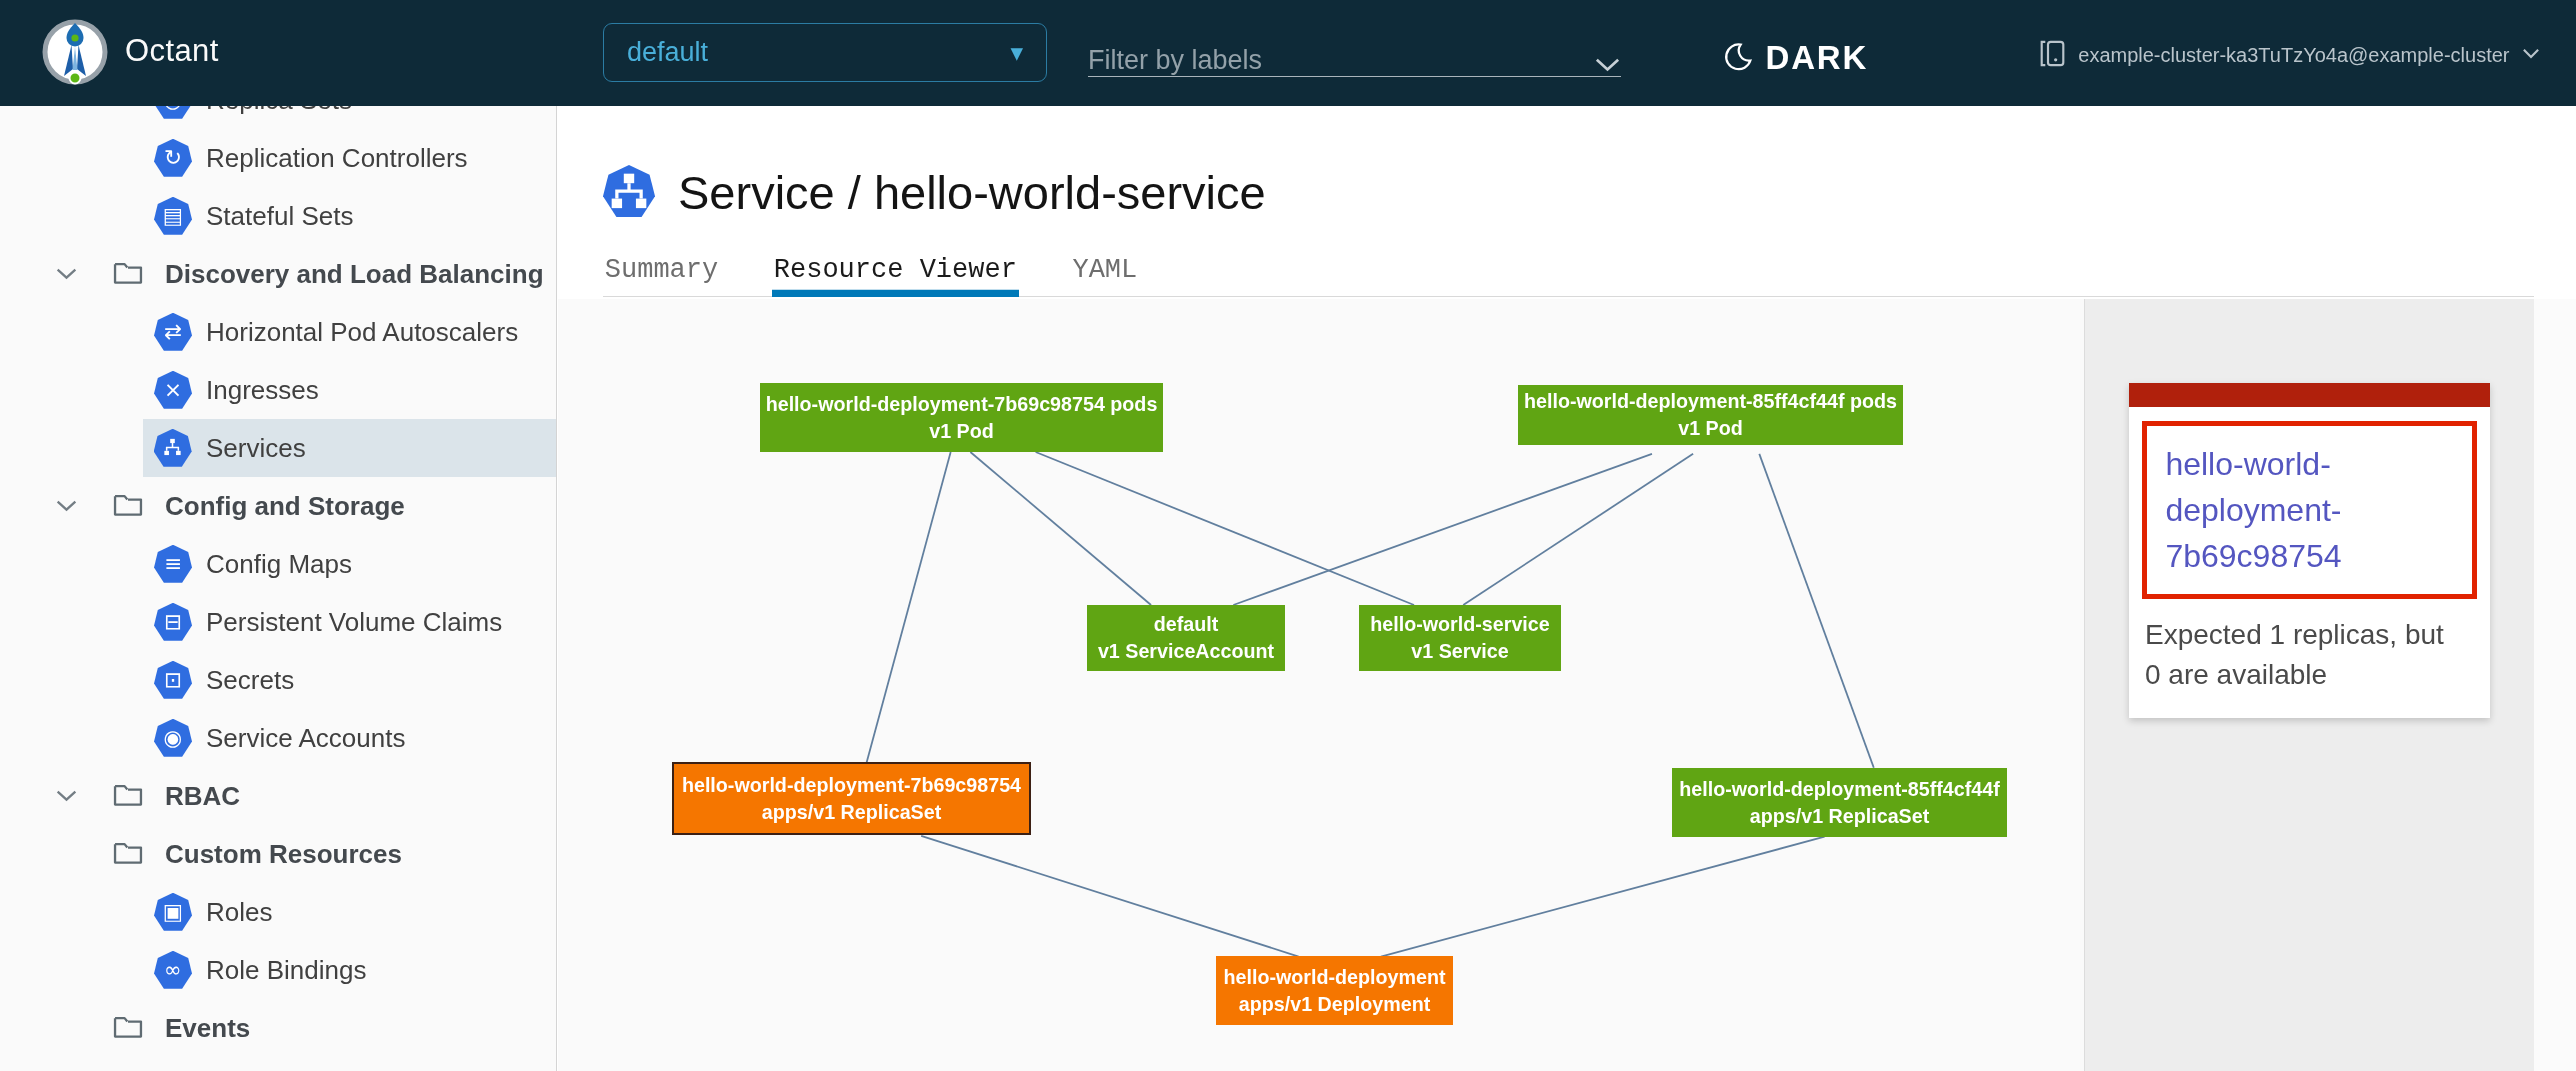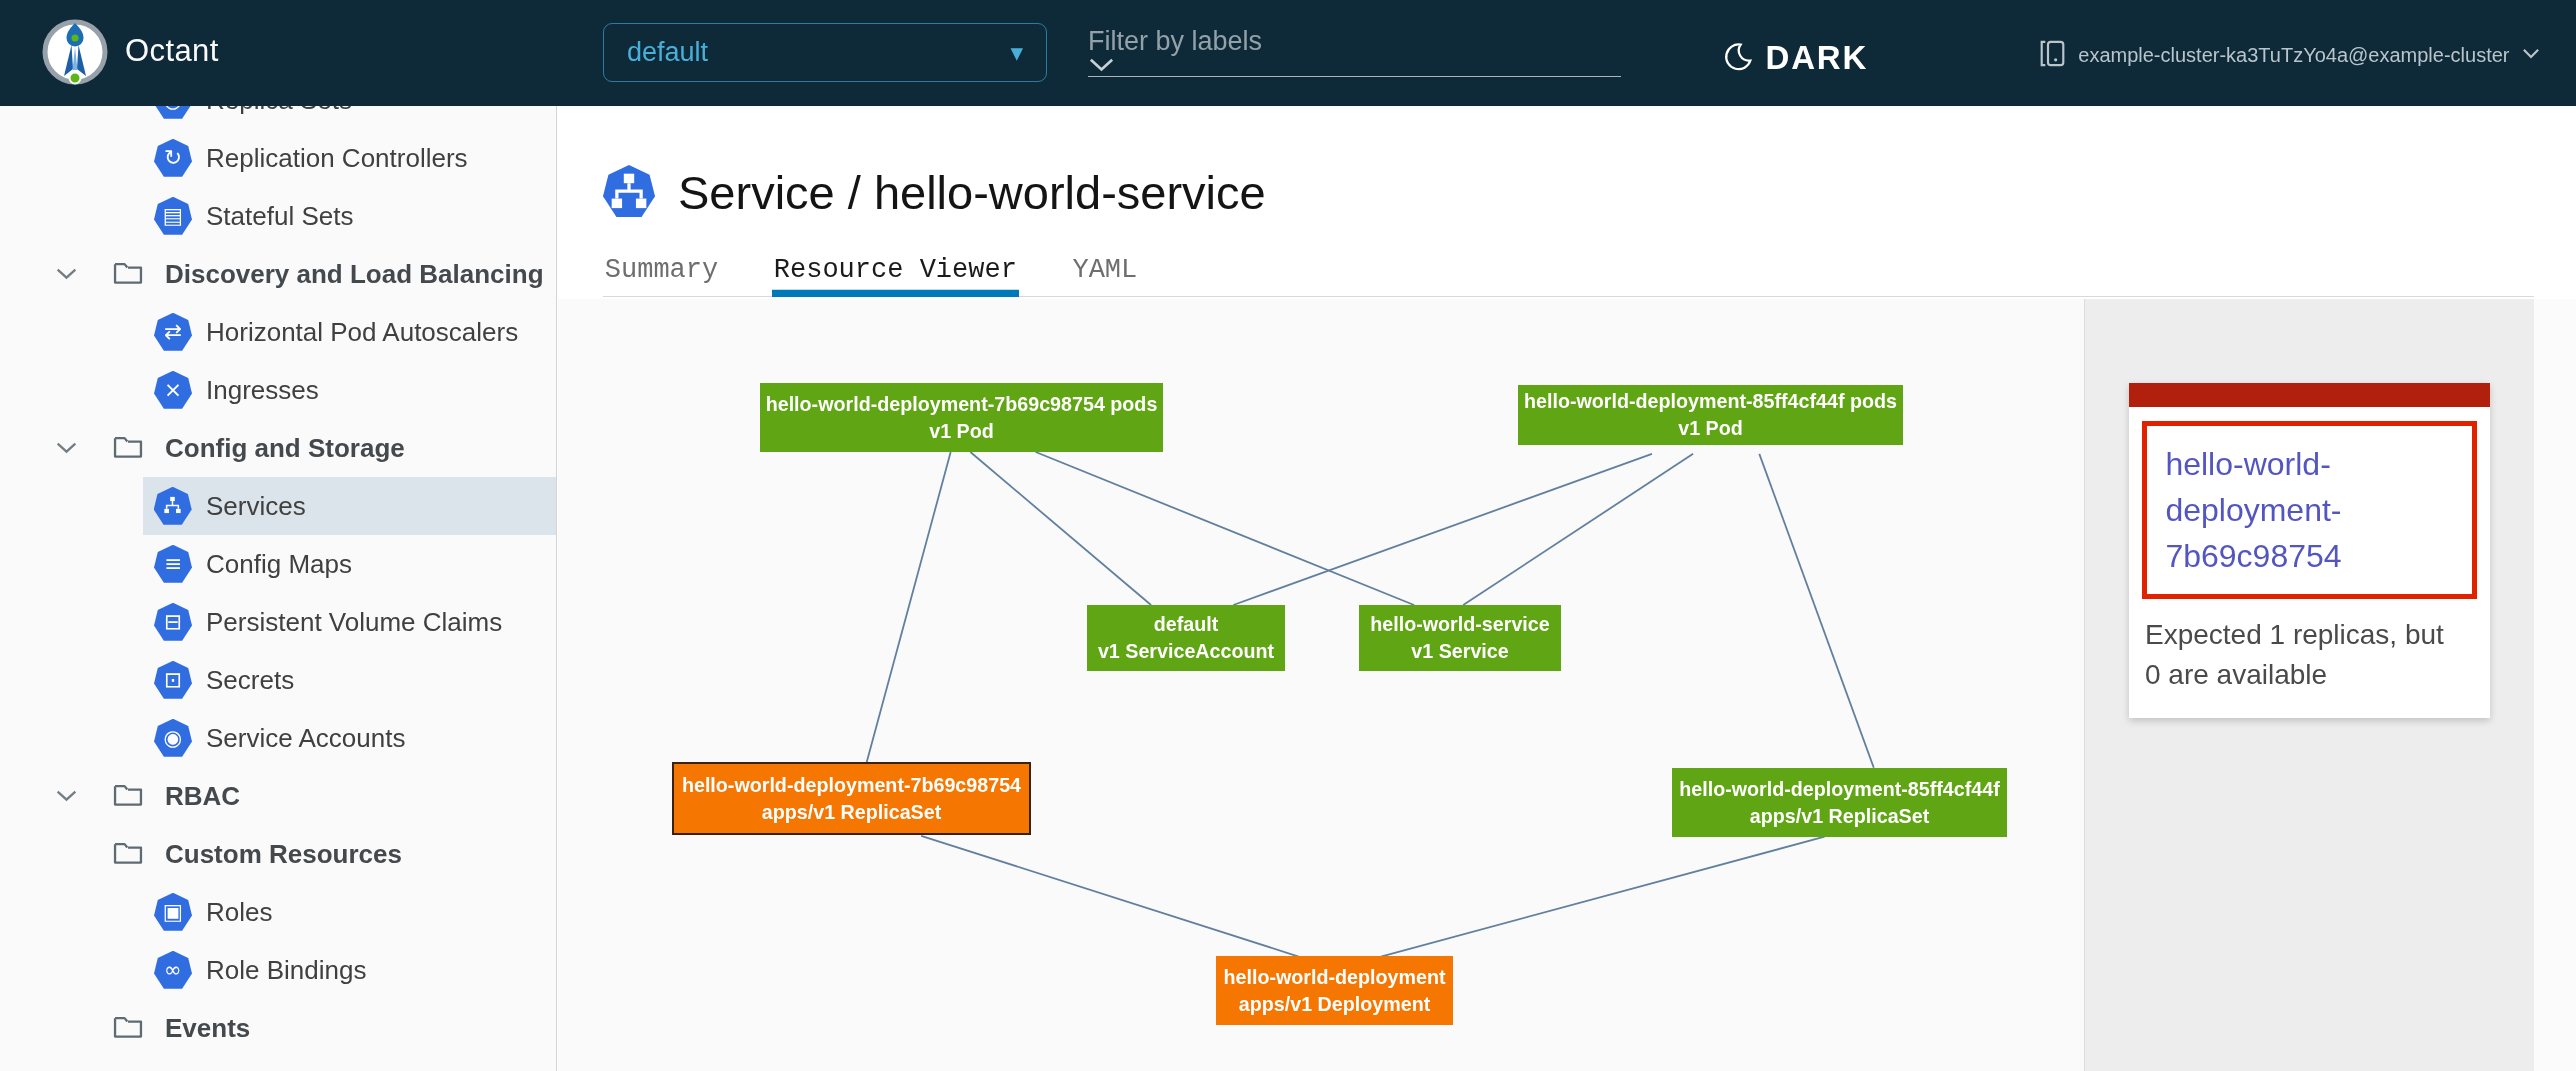--- a/index.html
+++ b/index.html
@@ -14,21 +14,21 @@
 
   
   #header{position:absolute;left:0;top:0;width:2576px;height:106px;background:var(--header-bg);z-index:5;}
   #logo{position:absolute;left:41px;top:18px;width:68px;height:68px;}
   #app-title{position:absolute;left:125px;top:33px;font-size:31px;color:#fafafa;font-weight:400;letter-spacing:0.4px;}
   #ns-select{position:absolute;left:603px;top:23px;width:444px;height:59px;border:1.8px solid #2b7ca3;
     border-radius:9px;display:flex;align-items:center;padding:0 23px;cursor:pointer;}
   #ns-value{font-size:27px;color:var(--accent-blue);flex:1;}
   #ns-caret{font-size:25px;color:var(--accent-blue);font-family:"DejaVu Sans",sans-serif;}
   #filter-wrap{position:absolute;left:1088px;top:25px;width:533px;height:52px;border-bottom:1.8px solid #a9b4bb;
-    display:flex;align-items:flex-start;flex-direction:column;}
+    display:flex;align-items:flex-end;}
   #filter-input{flex:1;background:transparent;border:none;outline:none;font-size:27px;color:#cfd8dd;
     font-family:"Liberation Sans",sans-serif;}
   #filter-input::placeholder{color:#93a1a9;opacity:1;}
   #dark-toggle{position:absolute;left:1723px;top:39px;display:flex;align-items:center;gap:12.5px;cursor:pointer;}
   #dark-label{font-size:33px;font-weight:700;color:#fff;letter-spacing:1.8px;}
   #cluster-ctx{position:absolute;right:36px;top:39px;display:flex;align-items:center;gap:12.5px;cursor:pointer;}
   #cluster-label{font-size:20px;color:#b9c4cb;white-space:nowrap;}
 
   
   #sidebar{position:absolute;left:0;top:106px;width:557px;height:966px;background:#fafafa;
@@ -163,39 +163,39 @@
         <span class="glyph">⇄</span>
       </span>
       <span class="res-label">Horizontal Pod Autoscalers</span>
     </div>
     <div class="srow">
       <span class="hepta">
         <span class="glyph">×</span>
       </span>
       <span class="res-label">Ingresses</span>
     </div>
-    <div class="srow">
-      <span class="sec-chev"><svg width="23" height="14.3" viewBox="0 0 26 16">
-          <polyline points="3,3 13,12 23,3" fill="none" stroke="#737d84" stroke-width="2.6"></polyline>
-        </svg></span>
-      <span class="sec-folder"><svg width="34" height="30" viewBox="0 0 24 22">
-          <path d="M2.5 4.5 h7 l2 2.5 M2.5 4.5 V18 h19 V7 h-9.5" fill="none" stroke="#5f6b72" stroke-width="1.7" stroke-linejoin="round"></path>
-        </svg></span>
-      <span class="sec-label">Config and Storage</span>
-    </div>
     <div class="srow selected">
       <span class="hepta">
         <svg width="23" height="23" viewBox="0 0 24 24">
           <rect x="9.6" y="3" width="4.8" height="4.4" fill="#fff"></rect>
           <rect x="3.5" y="15.5" width="4.8" height="4.4" fill="#fff"></rect>
           <rect x="15.7" y="15.5" width="4.8" height="4.4" fill="#fff"></rect>
           <path d="M12 7.4 V12 M12 12 H5.9 V15.5 M12 12 H18.1 V15.5" fill="none" stroke="#fff" stroke-width="1.6"></path>
         </svg>
       </span>
       <span class="res-label">Services</span>
+    </div>
+    <div class="srow">
+      <span class="sec-chev"><svg width="23" height="14.3" viewBox="0 0 26 16">
+          <polyline points="3,3 13,12 23,3" fill="none" stroke="#737d84" stroke-width="2.6"></polyline>
+        </svg></span>
+      <span class="sec-folder"><svg width="34" height="30" viewBox="0 0 24 22">
+          <path d="M2.5 4.5 h7 l2 2.5 M2.5 4.5 V18 h19 V7 h-9.5" fill="none" stroke="#5f6b72" stroke-width="1.7" stroke-linejoin="round"></path>
+        </svg></span>
+      <span class="sec-label">Config and Storage</span>
     </div>
     <div class="srow">
       <span class="hepta">
         <span class="glyph">≡</span>
       </span>
       <span class="res-label">Config Maps</span>
     </div>
     <div class="srow">
       <span class="hepta">
         <span class="glyph">⊟</span>

